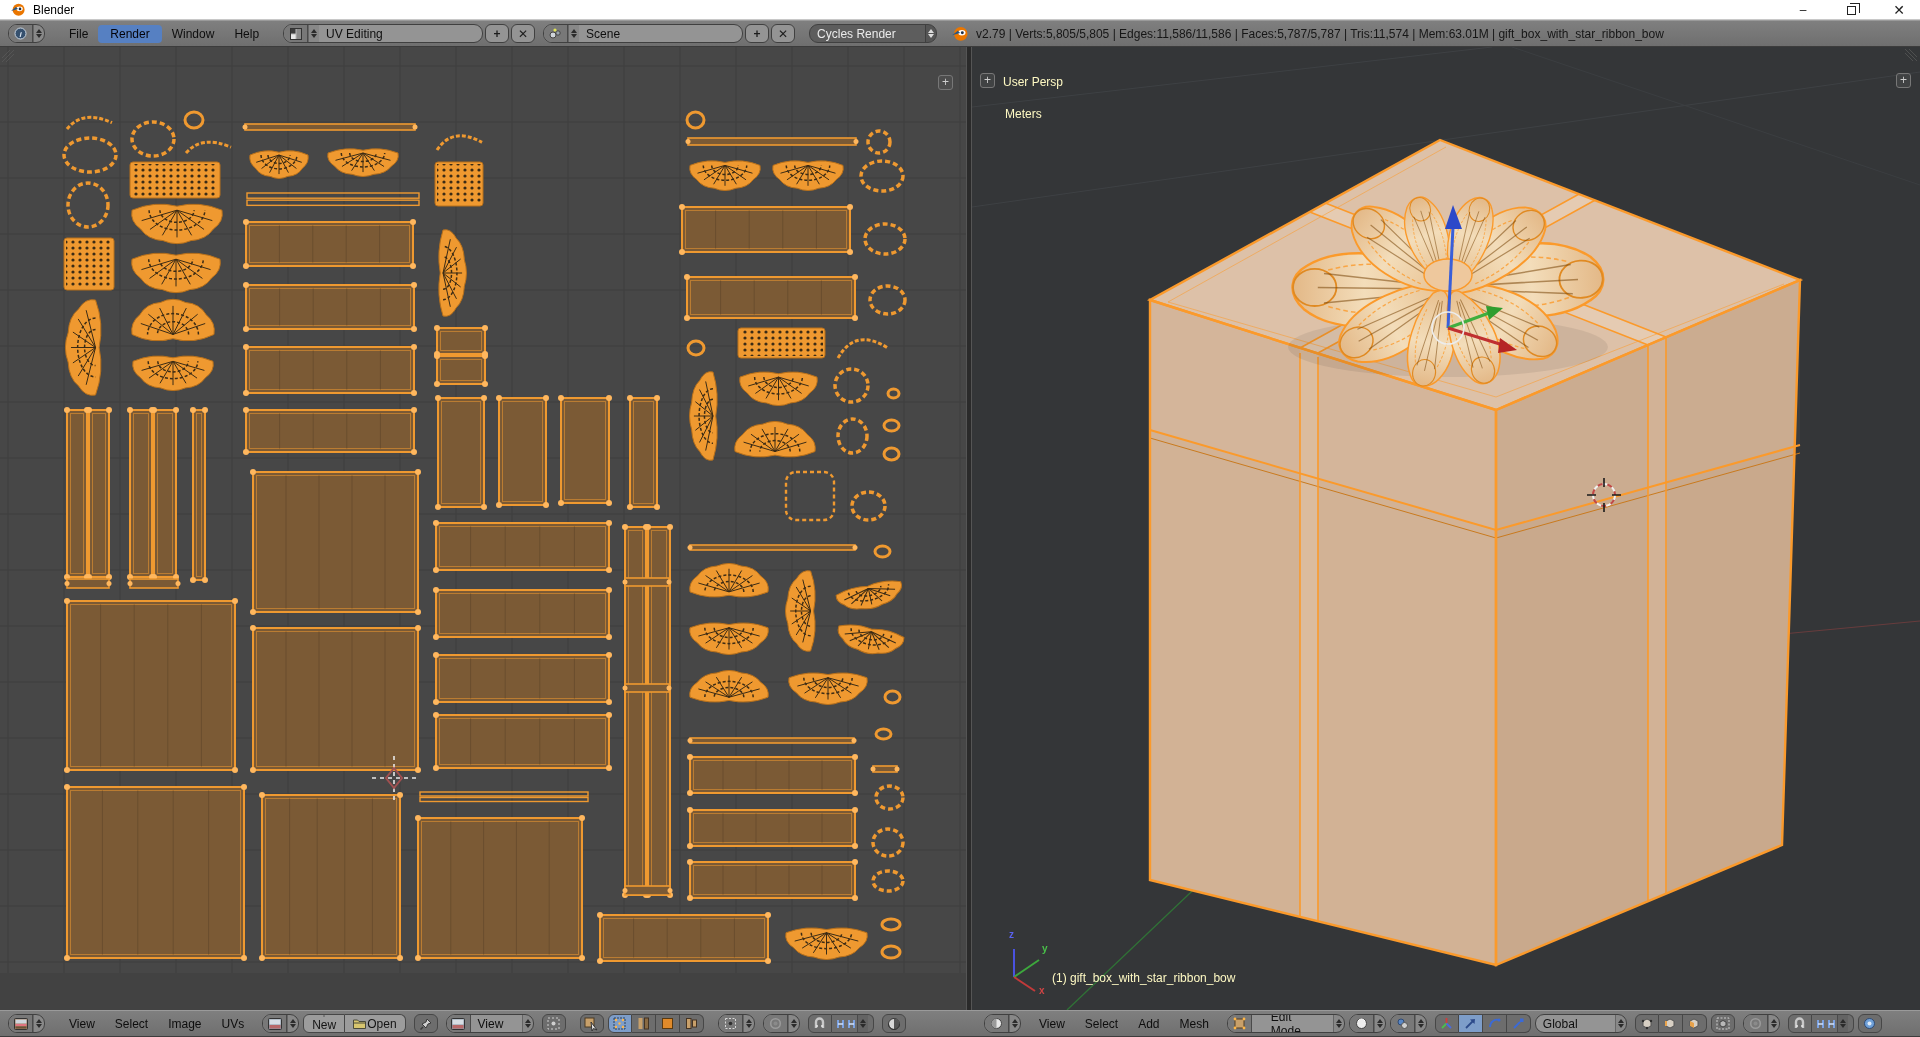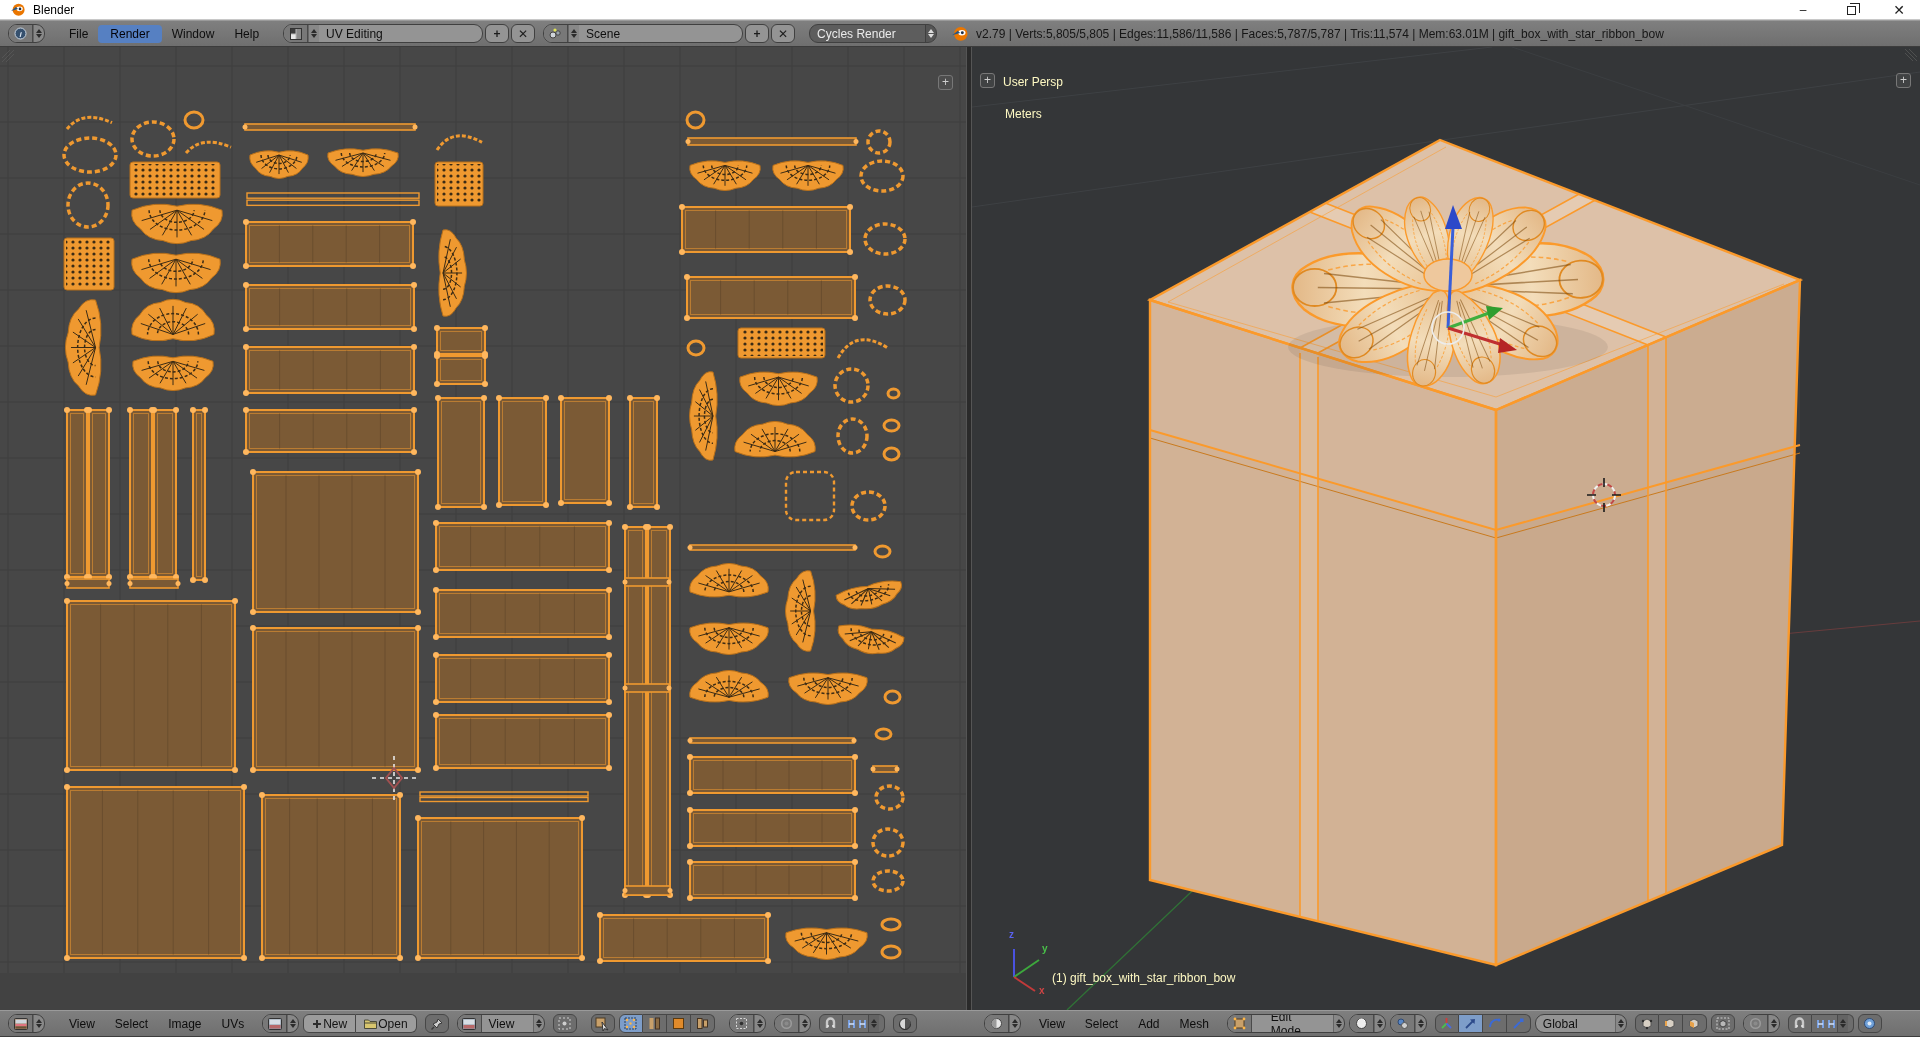--- a/index.html
+++ b/index.html
@@ -24,21 +24,21 @@
   .picon { width:24px; height:100%; background:#787878; border-right:1px solid #4a4a4a; display:flex;align-items:center;justify-content:center; }
   .ud { width:11px; height:100%; background:rgba(0,0,0,0.08); display:flex; flex-direction:column; align-items:center; justify-content:center; gap:1px; border-left:1px solid rgba(0,0,0,0.25);}
   .ud i{ width:0;height:0;border-left:3px solid transparent;border-right:3px solid transparent; }
   .ud .up{ border-bottom:4px solid #2b2b2b; } .ud .dn{ border-top:4px solid #2b2b2b; }
   .sqbtn { width:24px; height:19px; background:#949494; border:1px solid #404040; border-radius:6px; display:flex; align-items:center; justify-content:center; color:#1d1d1d; font-weight:bold; font-size:12px; margin-left:2px; }
   .ibtn { height:19px; min-width:24px; background:#6d6d6d; border:1px solid #474747; border-radius:6px; display:flex; align-items:center; justify-content:center; gap:1px; padding:0 2px; }
   .ibtn.lt { background:#9c9c9c; color:#141414; padding:0 8px; }
   .ibtn.press { background:#7d9dc9; }
   .grp { display:flex; }
   .grp .ibtn { border-radius:0; border-left-width:0; }
-  .grp .ibtn:first-child { border-radius:6px 0 0 6px; border-left-width:1px; }
+  .grp .ibtn:first-child { border-radius:6px 0 0 6px; border-left-width:1px;flex-direction:column; }
   .grp .ibtn:last-child { border-radius:0 6px 6px 0; }
   .stats { color:#161616; font-size:12px; margin-left:8px; white-space:nowrap; }
 
   
   #uv-region { position:absolute; left:0; top:47px; width:966px; height:963px; background:#474747; }
   #splitter { position:absolute; left:966px; top:47px; width:6px; height:963px; background:#2a2a2a; border-left:1px solid #555; border-right:1px solid #555; }
   #v3d-region { position:absolute; left:972px; top:47px; width:948px; height:963px; background:#343638; overflow:hidden; }
   .ov-text { position:absolute; color:#fef9c3; font-size:12px; }
   .plus-tab { position:absolute; width:15px; height:15px; border:1px solid #777; border-radius:3px; color:#cfcfcf; font-size:12px; line-height:13px; text-align:center; background:rgba(90,90,90,0.35); }
   .grip { position:absolute; width:12px; height:12px; opacity:0.7; }

